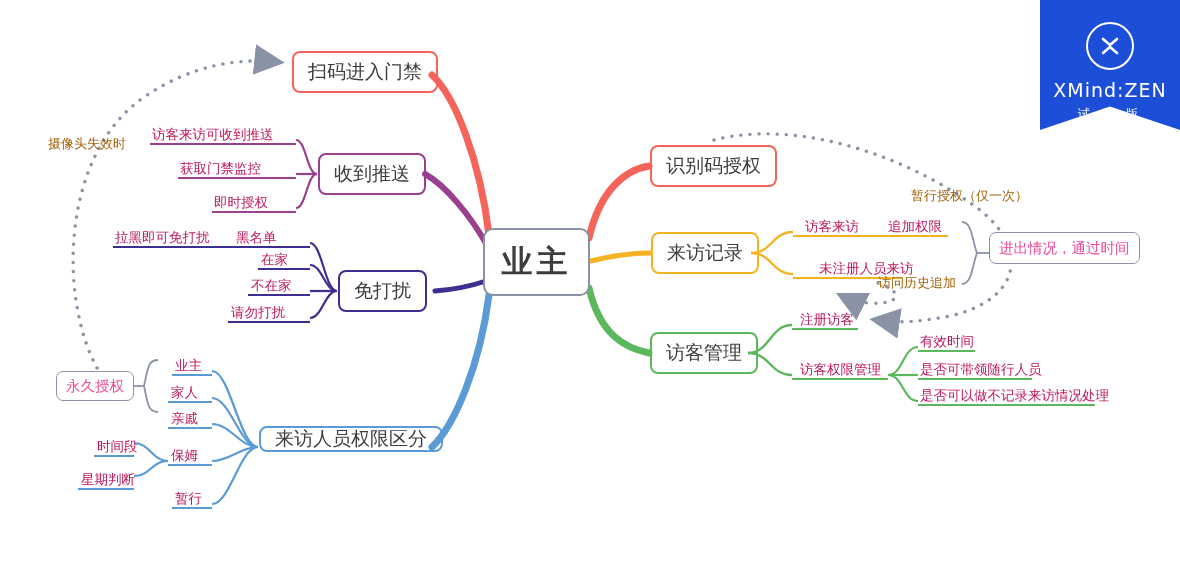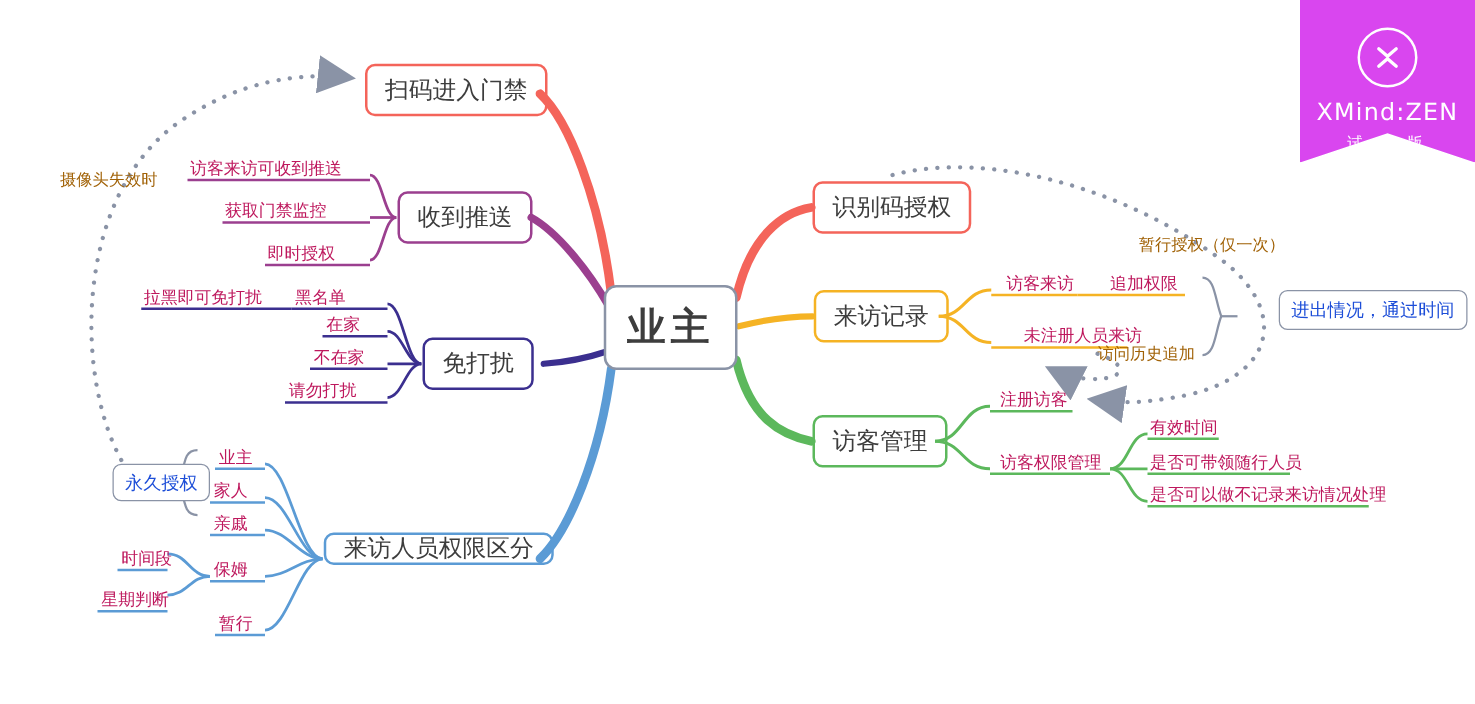--- a/index.html
+++ b/index.html
@@ -8,24 +8,24 @@
   svg.layer{position:absolute;left:0;top:0;width:1180px;height:563px;pointer-events:none;}
   .node{position:absolute;box-sizing:border-box;display:flex;align-items:center;justify-content:center;white-space:nowrap;}
   
   .boxed{border:2px solid #888;border-radius:8px;background:#fff;font-weight:bold;}
   .central{font-size:31px;color:#3d3d3d;border:2.5px solid #8a93a6;border-radius:10px;letter-spacing:4px;}
   .main{font-size:19px;color:#3d3d3d;border-width:2px;border-style:solid;border-radius:8px;padding:0 14px;}
   
   .leaf{position:absolute;font-size:13.5px;color:#be185d;white-space:nowrap;line-height:16px;}
   .leaf span{display:inline-block;}
   .callout{position:absolute;box-sizing:border-box;border:1.5px solid #8a93a6;border-radius:7px;background:#fff;
-           font-size:14.5px;color:#1d4ed8;display:flex;align-items:center;justify-content:center;white-space:nowrap;padding:0 9px;margin-left:34px;}
+           font-size:14.5px;color:#ec4899;display:flex;align-items:center;justify-content:center;white-space:nowrap;padding:0 9px;}
   .floatlabel{position:absolute;font-size:13px;color:#a16207;white-space:nowrap;}
   
-  #watermark{position:absolute;right:0;top:0;width:140px;height:130px;background:#d946ef;
+  #watermark{position:absolute;right:0;top:0;width:140px;height:130px;background:#1d4ed8;
              clip-path:polygon(0 0,100% 0,100% 100%,50% 82%,0 100%);
              display:flex;flex-direction:column;align-items:center;justify-content:flex-start;padding-top:22px;box-sizing:border-box;}
   #wm-mark{width:44px;height:44px;border-radius:50%;border:2.5px solid #fff;display:flex;align-items:center;justify-content:center;}
   #wm-title{color:#fff;font-size:19px;letter-spacing:1px;margin-top:9px;font-family:"DejaVu Sans",sans-serif;}
   #wm-sub{color:#fff;font-size:12.5px;letter-spacing:4px;margin-top:5px;}
 </style>
 </head>
 <body>
 
 <div id="canvas">

